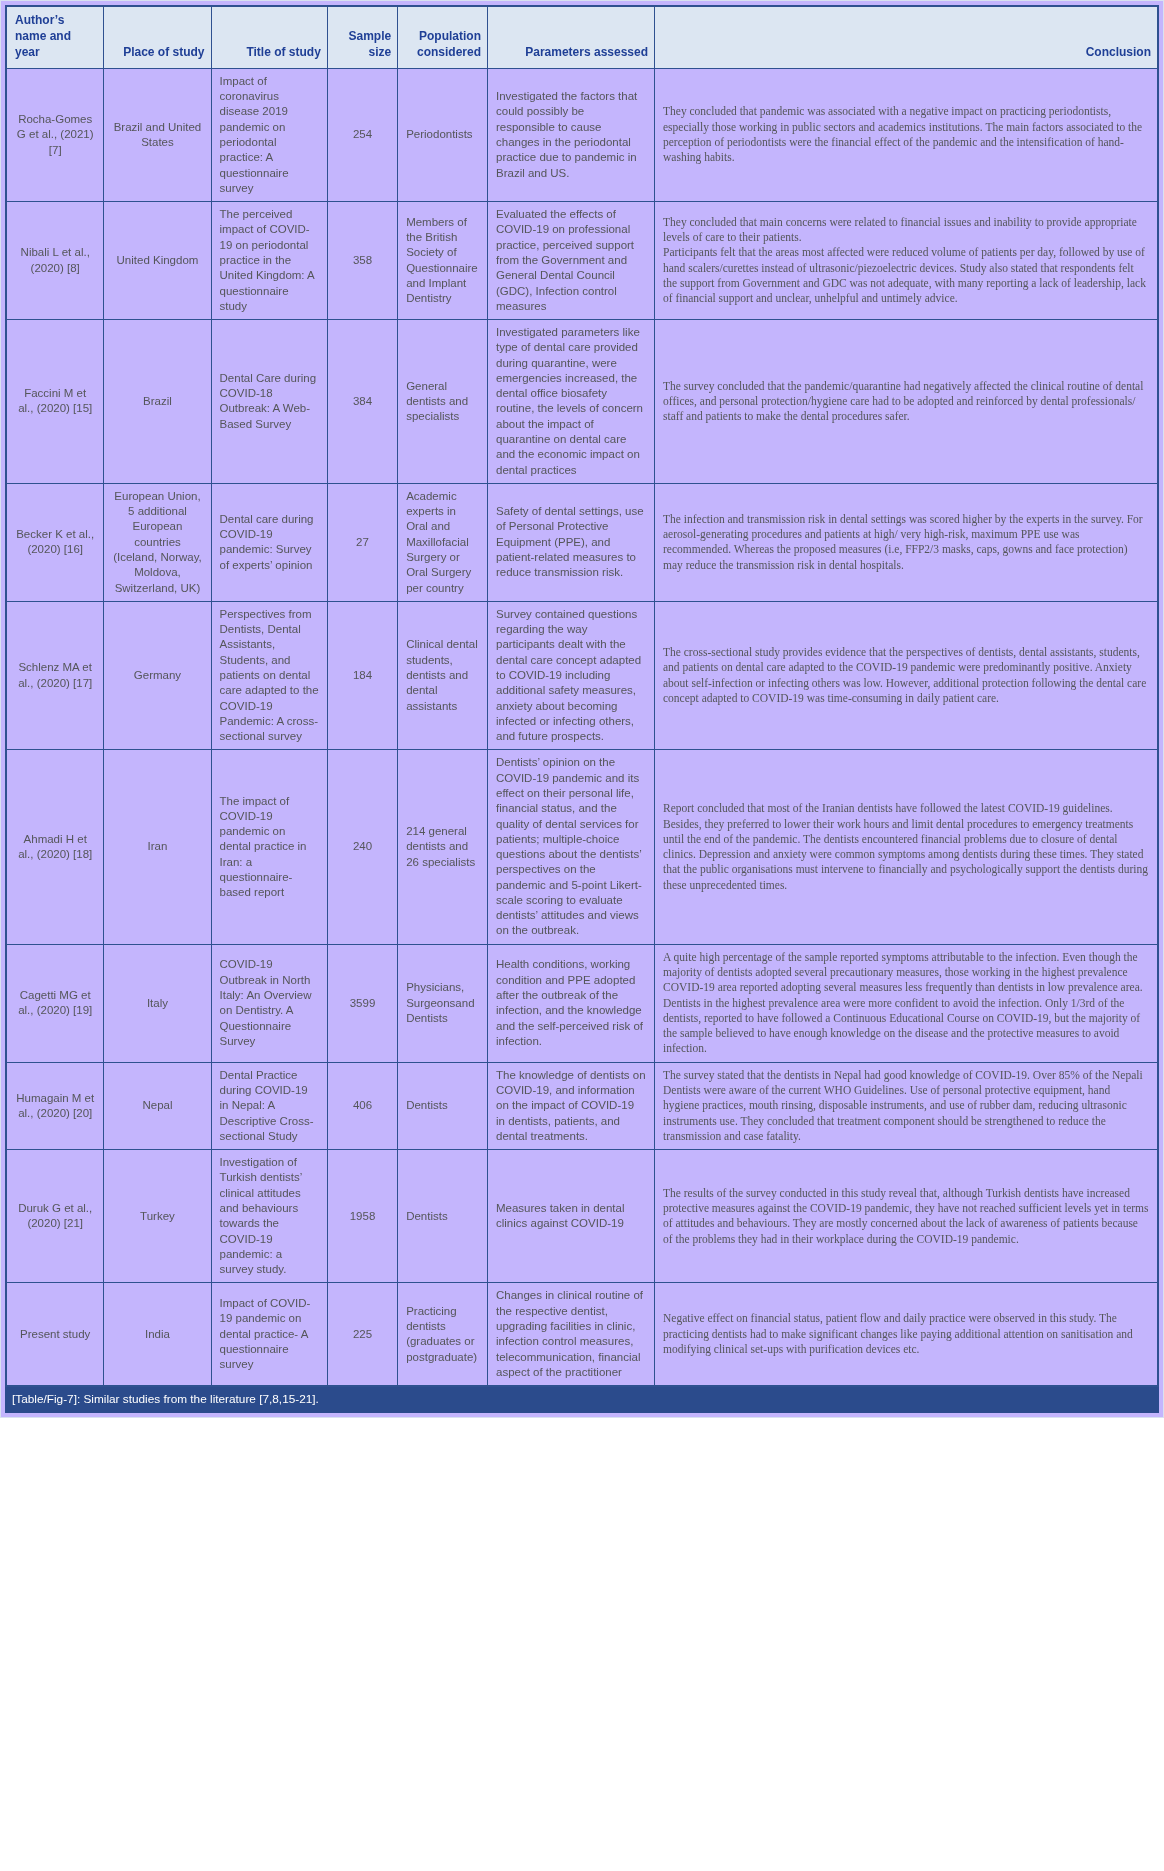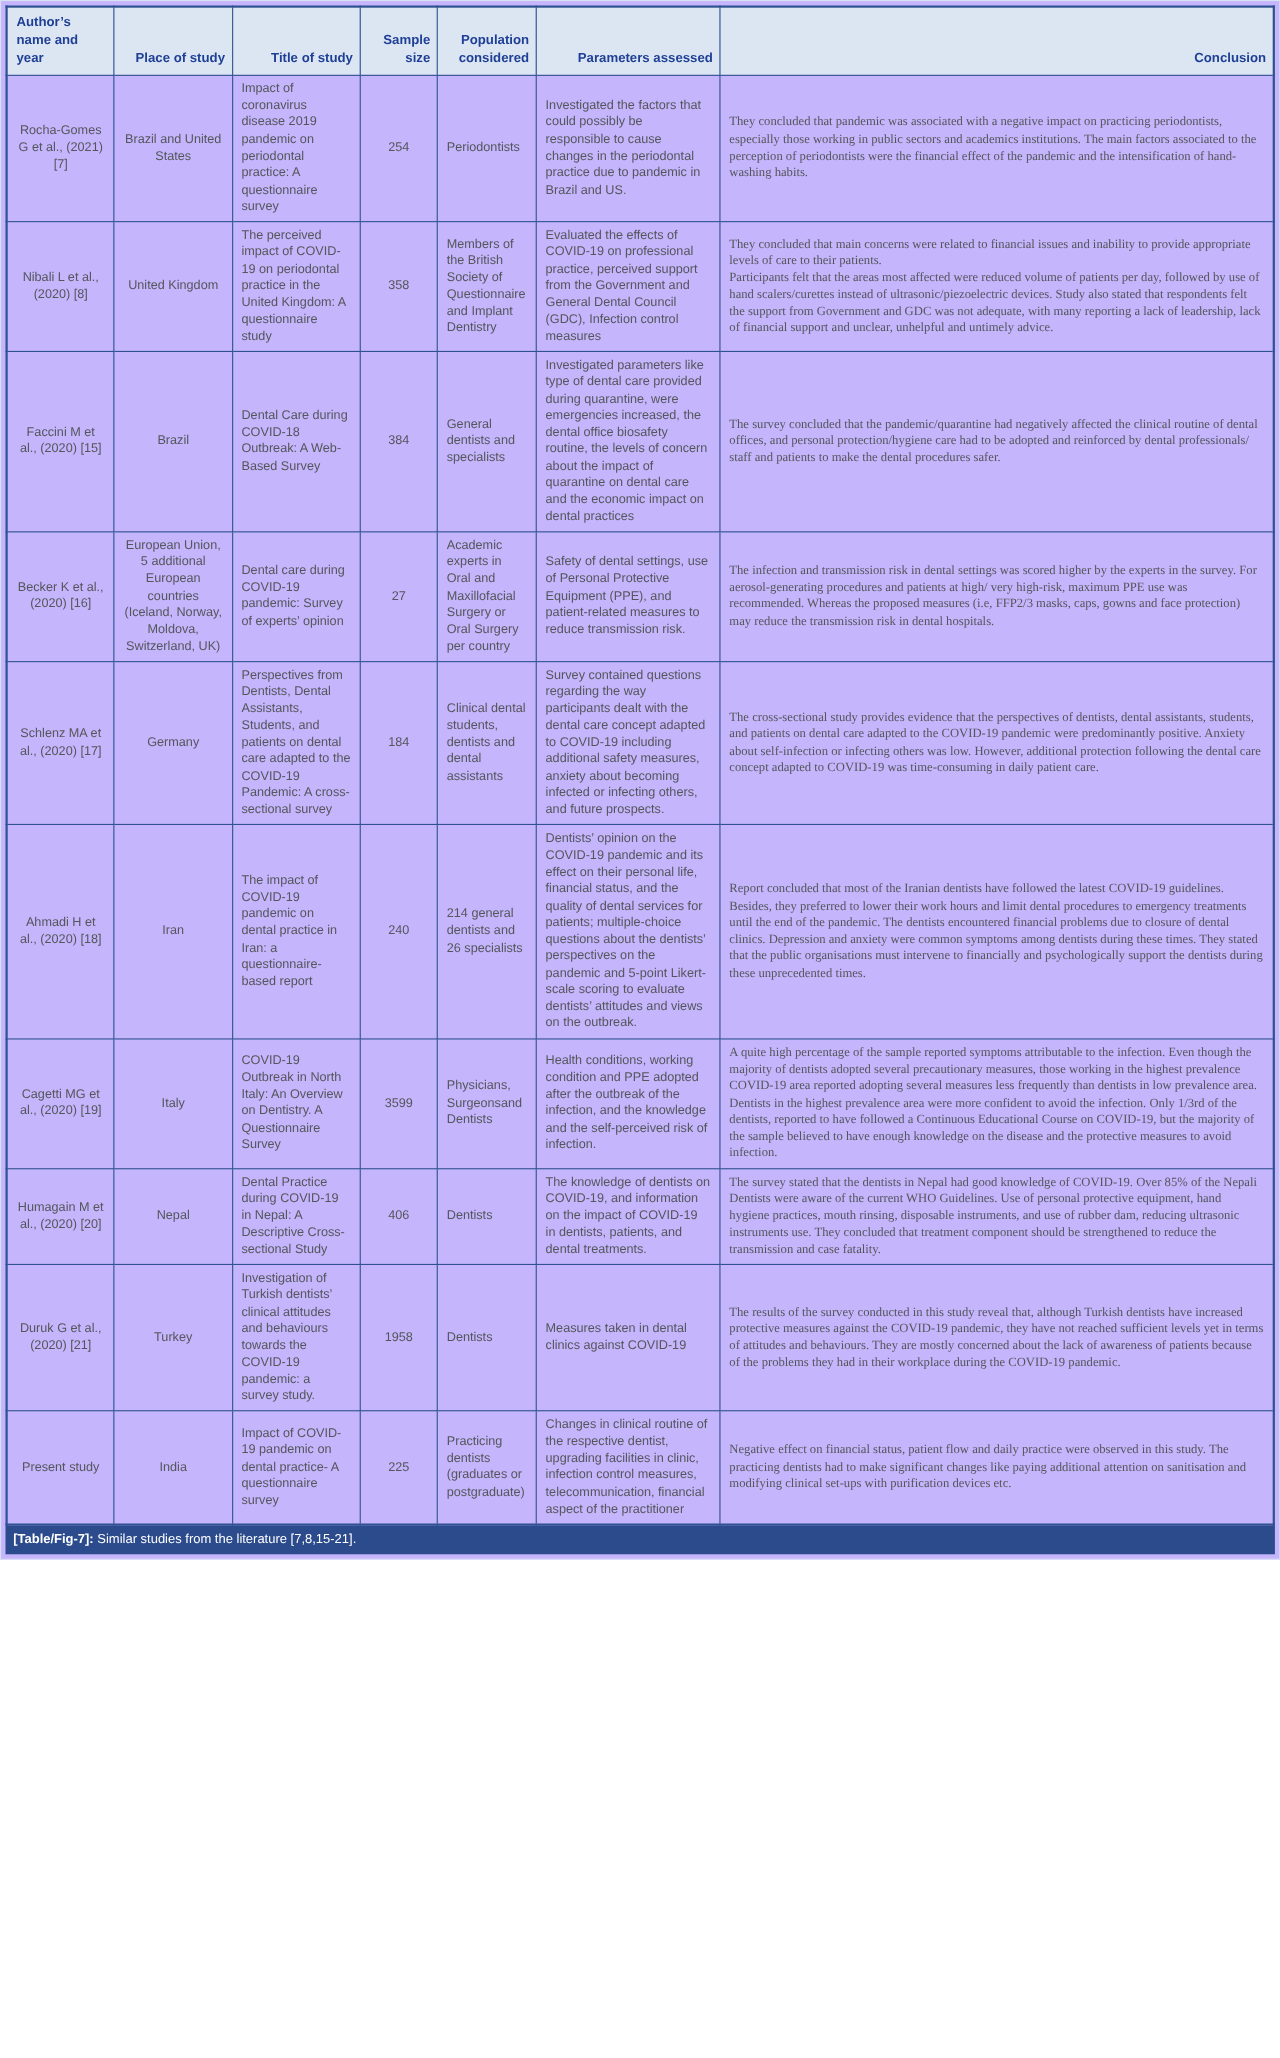--- a/index.html
+++ b/index.html
@@ -44,21 +44,21 @@
   td.c-param { text-align: left; }
   td.c-concl { text-align: left; white-space: pre-line; font-family: Liberation Serif, serif; }
   .caption-bar {
     background: #2b4b8c;
     color: #ffffff;
     font-size: 11.8px;
     line-height: 1.3;
     padding: 5px 7px 6px 7px;
     margin-bottom: 4px;
   }
-  .caption-bar .cap-label { font-weight: bold; }
+  .caption-bar .cap-label { font-weight: normal; }
 </style>
 </head>
 <body>
 
 <div class="page">
   <table class="studies">
     <colgroup>
       <col style="width:8.5%">
       <col style="width:9.3%">
       <col style="width:10.1%">

